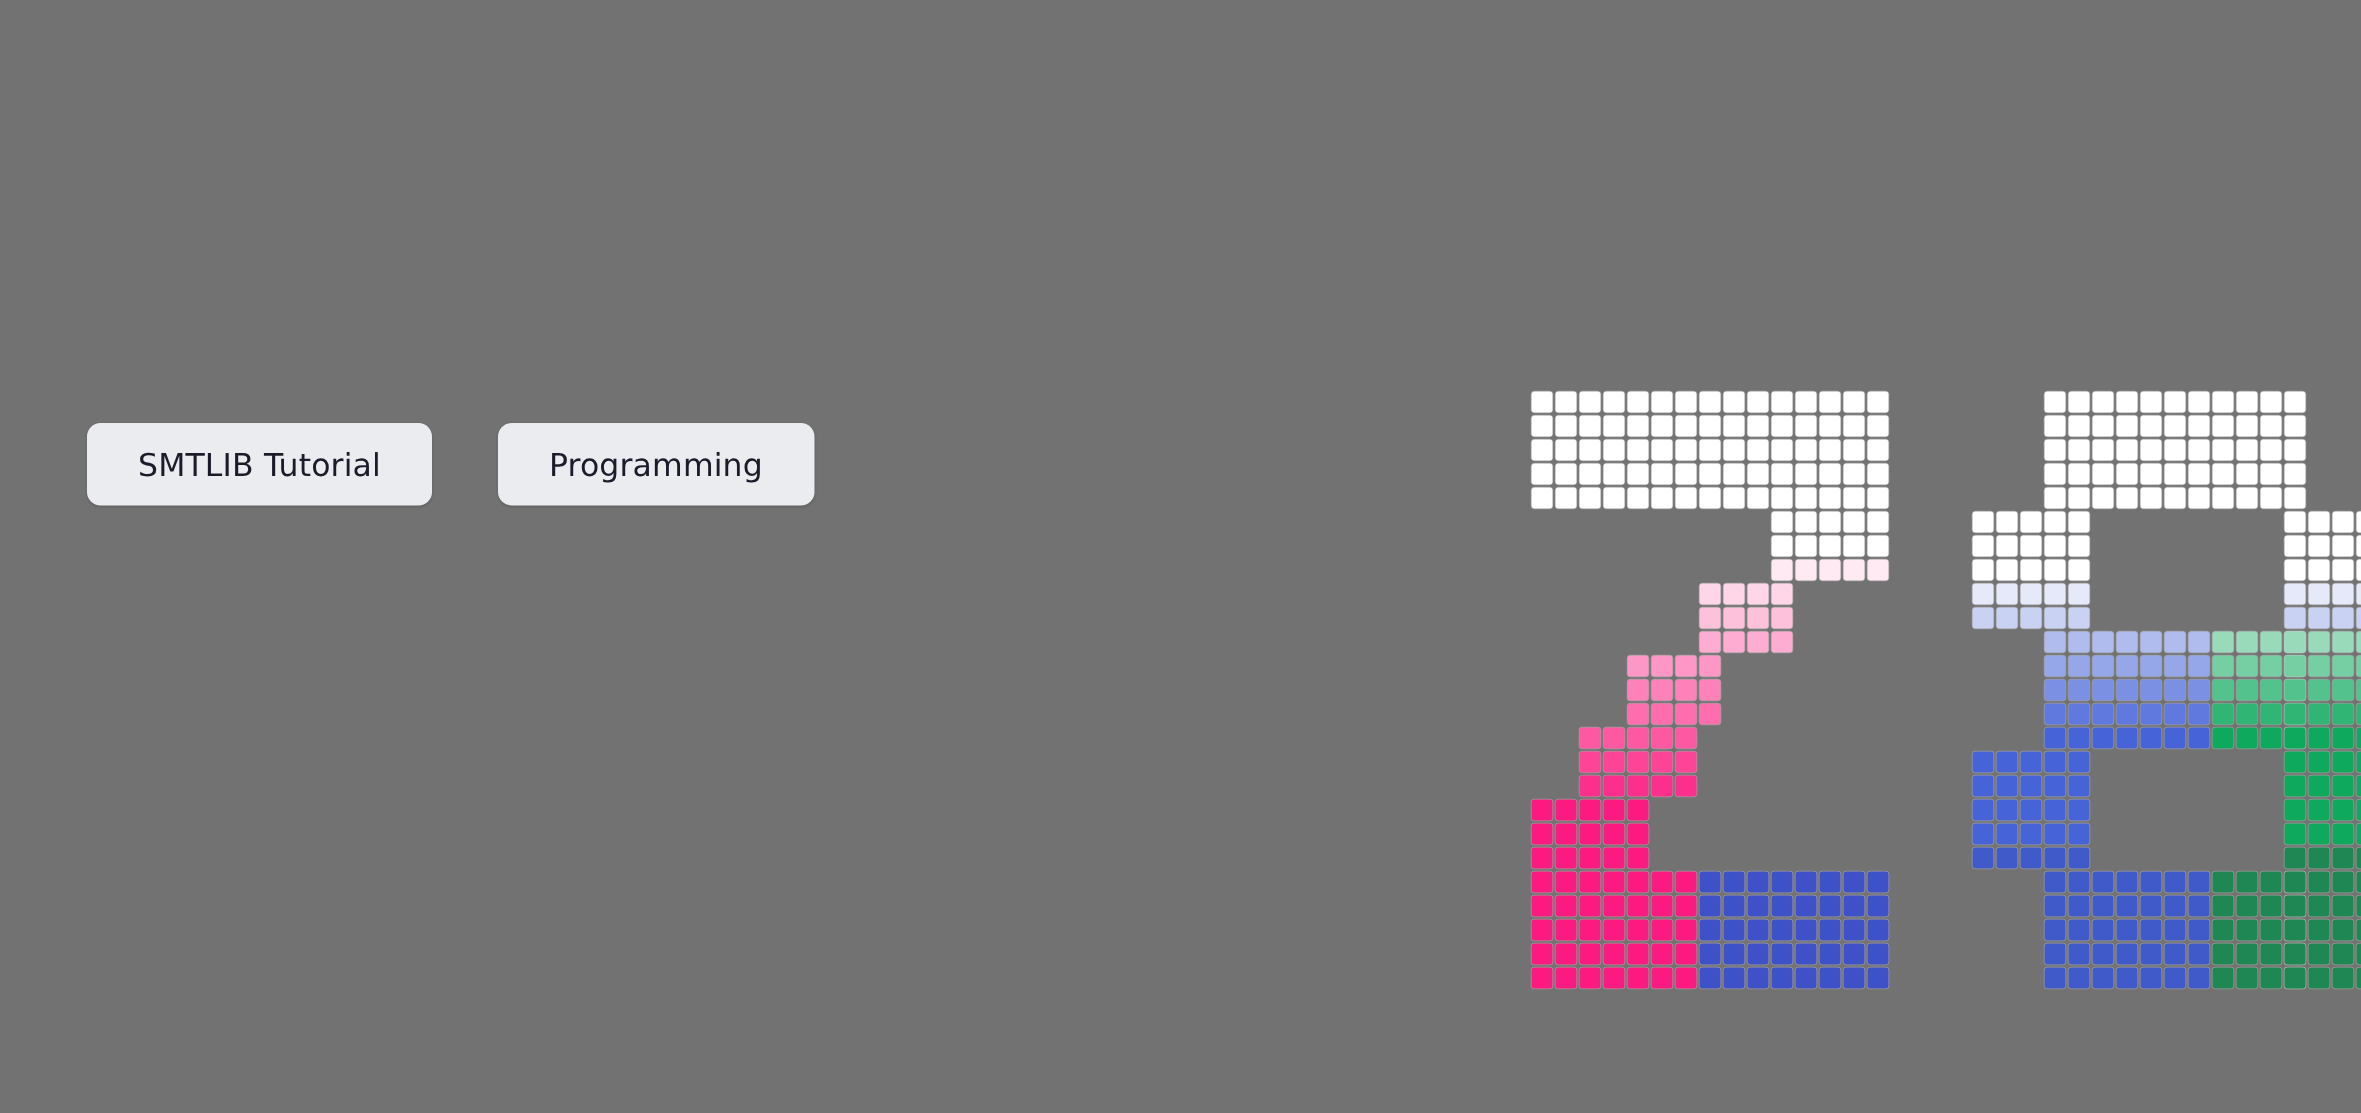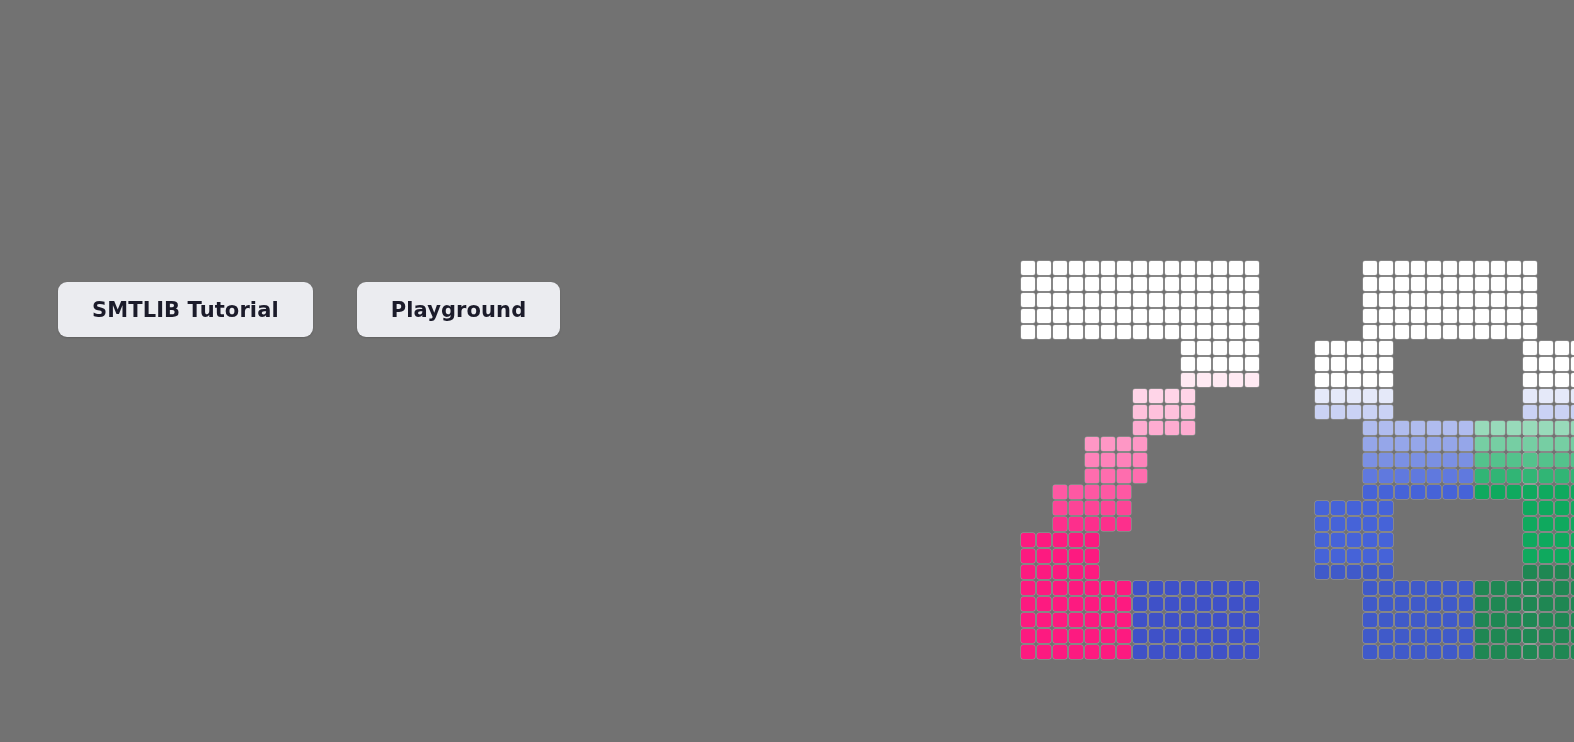--- a/index.html
+++ b/index.html
@@ -50,21 +50,21 @@
     align-items: center;
     justify-content: center;
     height: 55px;
     padding: 0 34px;
     border: none;
     border-radius: 9px;
     background: #ebecf0;
     color: #1b1b2a;
     font-family: "DejaVu Sans", "Liberation Sans", sans-serif;
     font-size: 21px;
-    font-weight: 700;
+    font-weight: 400;
     letter-spacing: 0.1px;
     cursor: pointer;
     box-shadow: 0 1px 2px rgba(0,0,0,0.16);
     white-space: nowrap;
     box-sizing: border-box;
   }
 
   
   #z3-logo {
     position: absolute;
@@ -83,21 +83,21 @@
 </style>
 </head>
 <body>
 
 <div id="hero">
 
   <div id="hero-text">
 
     <div id="nav-buttons">
       <button class="nav-button">SMTLIB Tutorial</button>
-      <button class="nav-button">Playground</button>
+      <button class="nav-button">Programming</button>
     </div>
   </div>
 
   <div id="z3-logo" role="img" aria-label="Z3">
       <div class="pix" style="left: 0px; top: 0px; width: 14px; height: 14px; background: rgb(255, 255, 255);"></div>
       <div class="pix" style="left: 16px; top: 0px; width: 14px; height: 14px; background: rgb(255, 255, 255);"></div>
       <div class="pix" style="left: 32px; top: 0px; width: 14px; height: 14px; background: rgb(255, 255, 255);"></div>
       <div class="pix" style="left: 48px; top: 0px; width: 14px; height: 14px; background: rgb(255, 255, 255);"></div>
       <div class="pix" style="left: 64px; top: 0px; width: 14px; height: 14px; background: rgb(255, 255, 255);"></div>
       <div class="pix" style="left: 80px; top: 0px; width: 14px; height: 14px; background: rgb(255, 255, 255);"></div>

